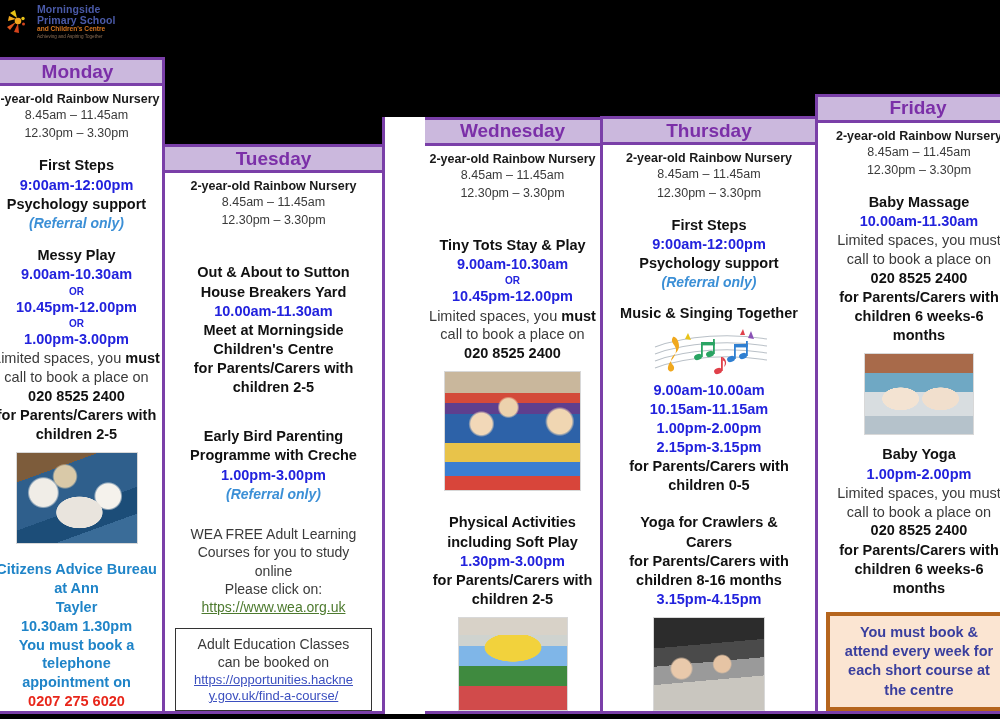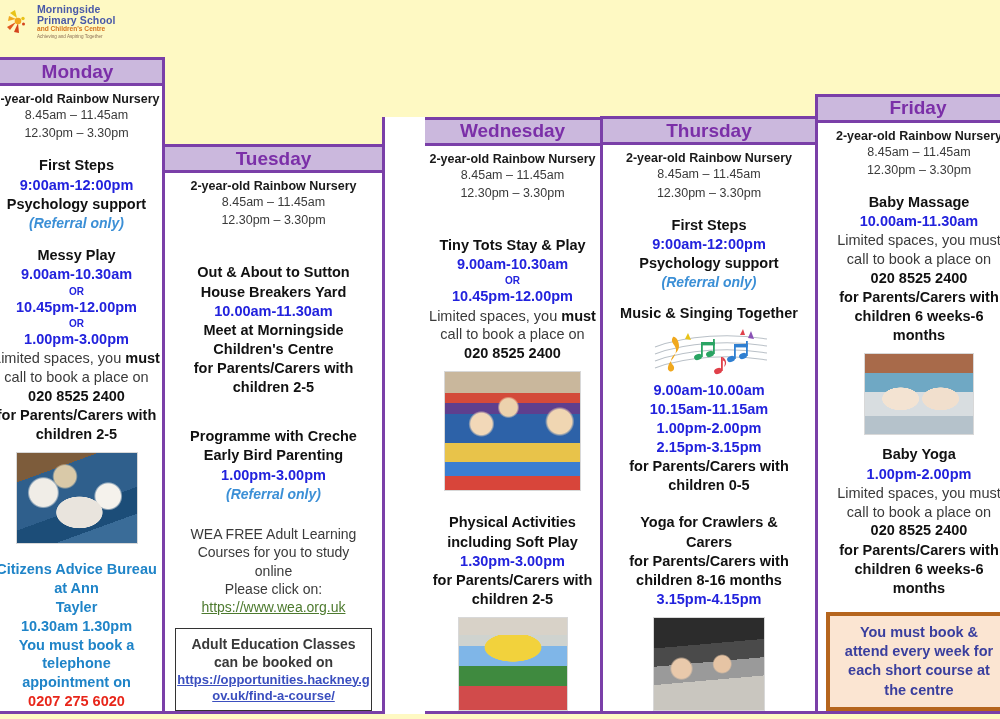--- a/index.html
+++ b/index.html
@@ -5,21 +5,21 @@
   html, body {
     margin: 0; padding: 0;
     width: 1000px; height: 719px;
     overflow: hidden;
     background: #ffffff;
     font-family: "Liberation Sans", sans-serif;
   }
   .page {
     position: relative;
     width: 1000px; height: 719px;
-    background: #fef9c3;
+    background: #000000;
     overflow: hidden;
   }
 
   
   .topbar {
     position: relative;
     height: 58px;
     width: 100%;
   }
   .logo {
@@ -216,24 +216,23 @@
   .cab-phone {
     font-size: 14.5px;
     font-weight: bold;
     color: #e8261a;
     line-height: 1.3;
   }
 
   
   .infobox {
     border: 1.5px solid #333;
-    padding: 6px 0;
+    padding: 6px 16px;
     margin: 12px 6px 0 6px;
     background: #fff;
-    font-weight: bold;
   }
   .noticebox {
     border: 4px solid #b5651d;
     background: #fbe5d2;
     padding: 7px 5px;
     margin: 14px 6px 0 6px;
   }
   .noticebox span {
     font-size: 14.5px;
     font-weight: bold;
@@ -382,22 +381,22 @@
           <div class="act-name">Out &amp; About to Sutton</div>
           <div class="act-name">House Breakers Yard</div>
           <div class="act-time">10.00am-11.30am</div>
           <div class="act-sub">Meet at Morningside</div>
           <div class="act-sub">Children's Centre</div>
           <div class="act-sub">for Parents/Carers with</div>
           <div class="act-sub">children 2-5</div>
         </div>
 
         <div class="act" style="margin-top:30px">
+          <div class="act-name">Early Bird Parenting</div>
           <div class="act-name">Programme with Creche</div>
-          <div class="act-name">Early Bird Parenting</div>
           <div class="act-time">1.00pm-3.00pm</div>
           <div class="act-ref">(Referral only)</div>
         </div>
 
         <div class="act" style="margin-top:22px">
           <div class="plain">WEA FREE Adult Learning</div>
           <div class="plain">Courses for you to study</div>
           <div class="plain">online</div>
           <div class="plain">Please click on:</div>
           <div class="link">https://www.wea.org.uk</div>

